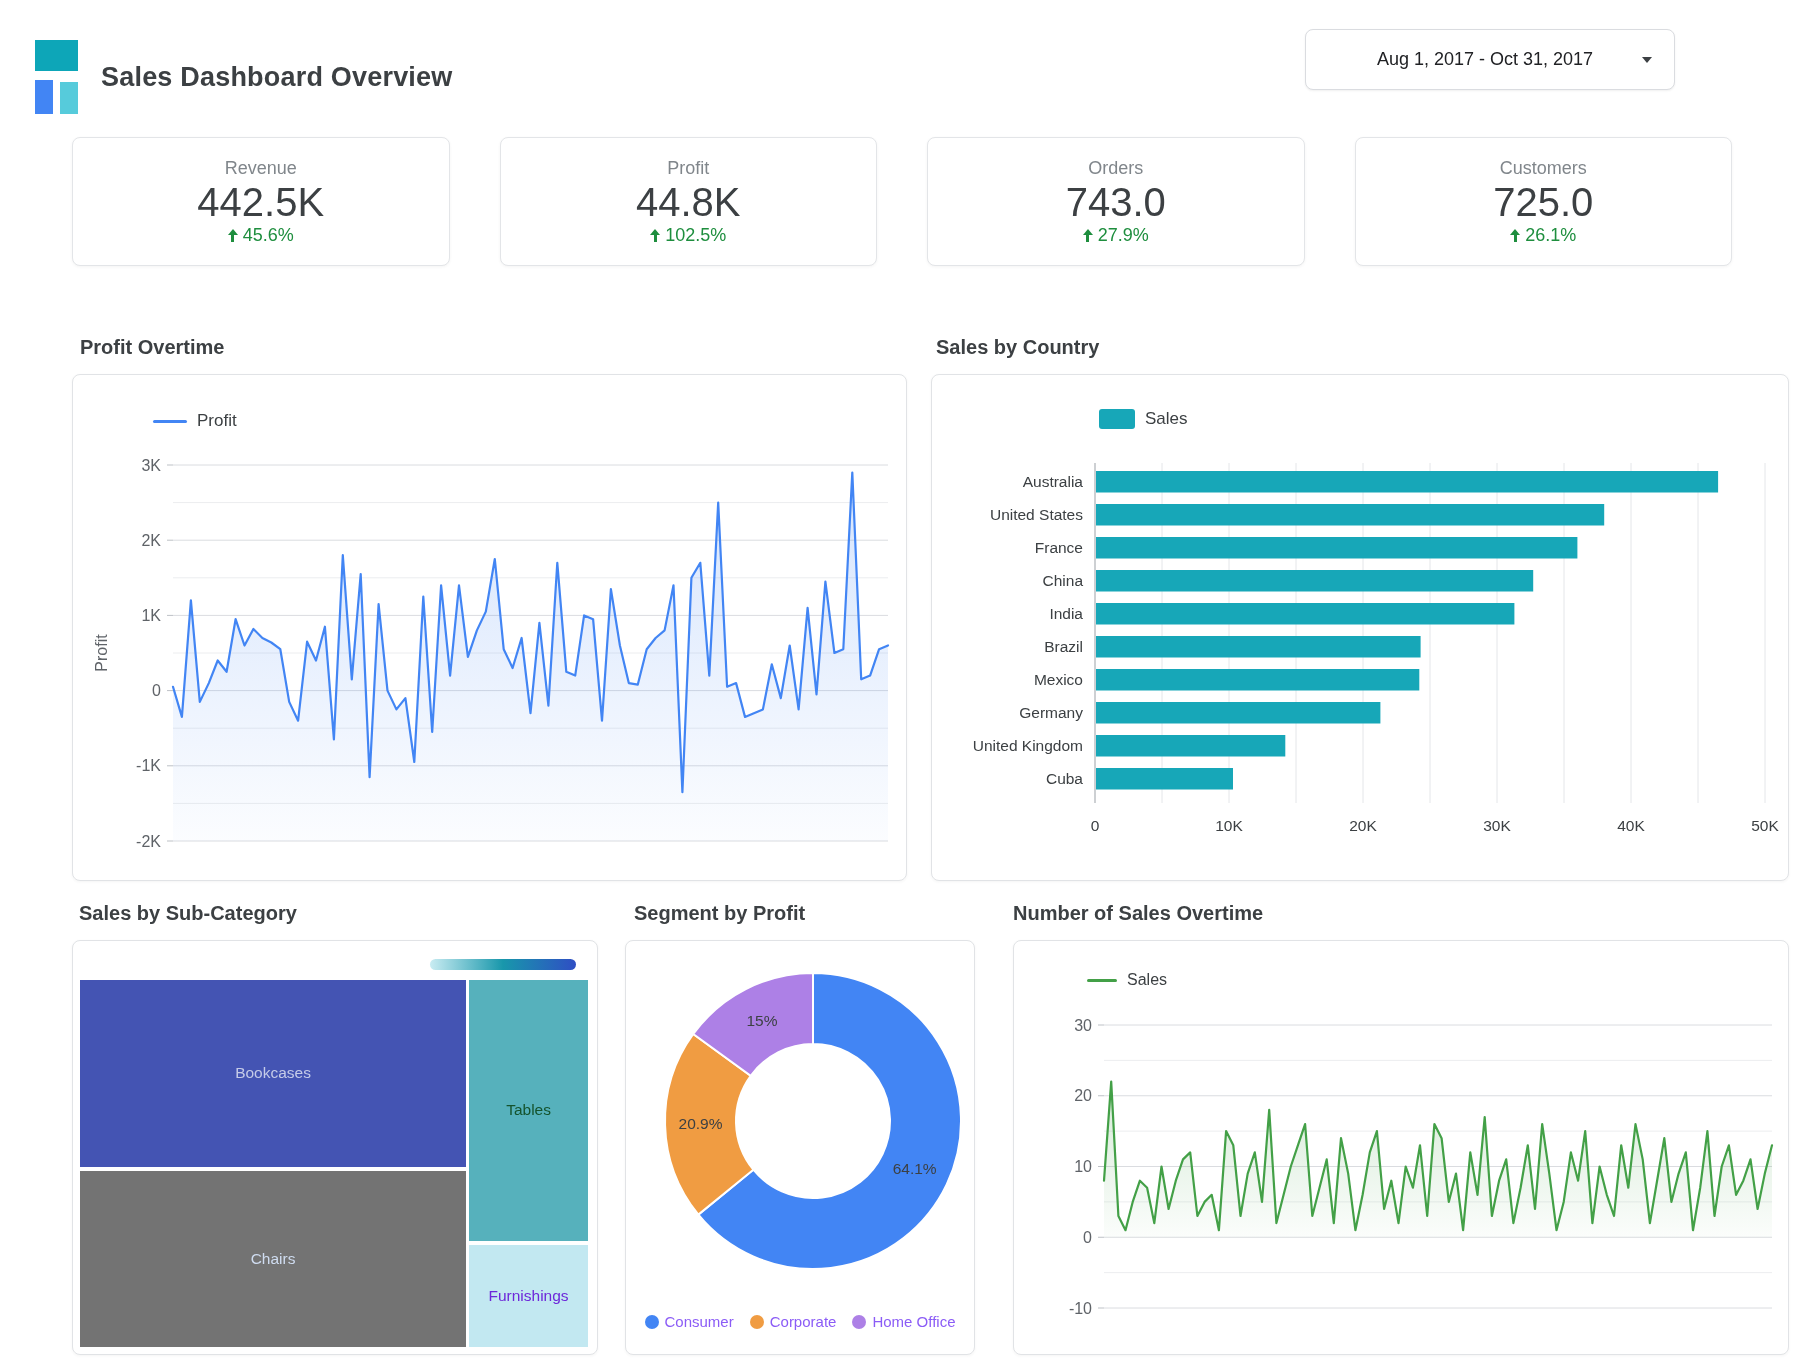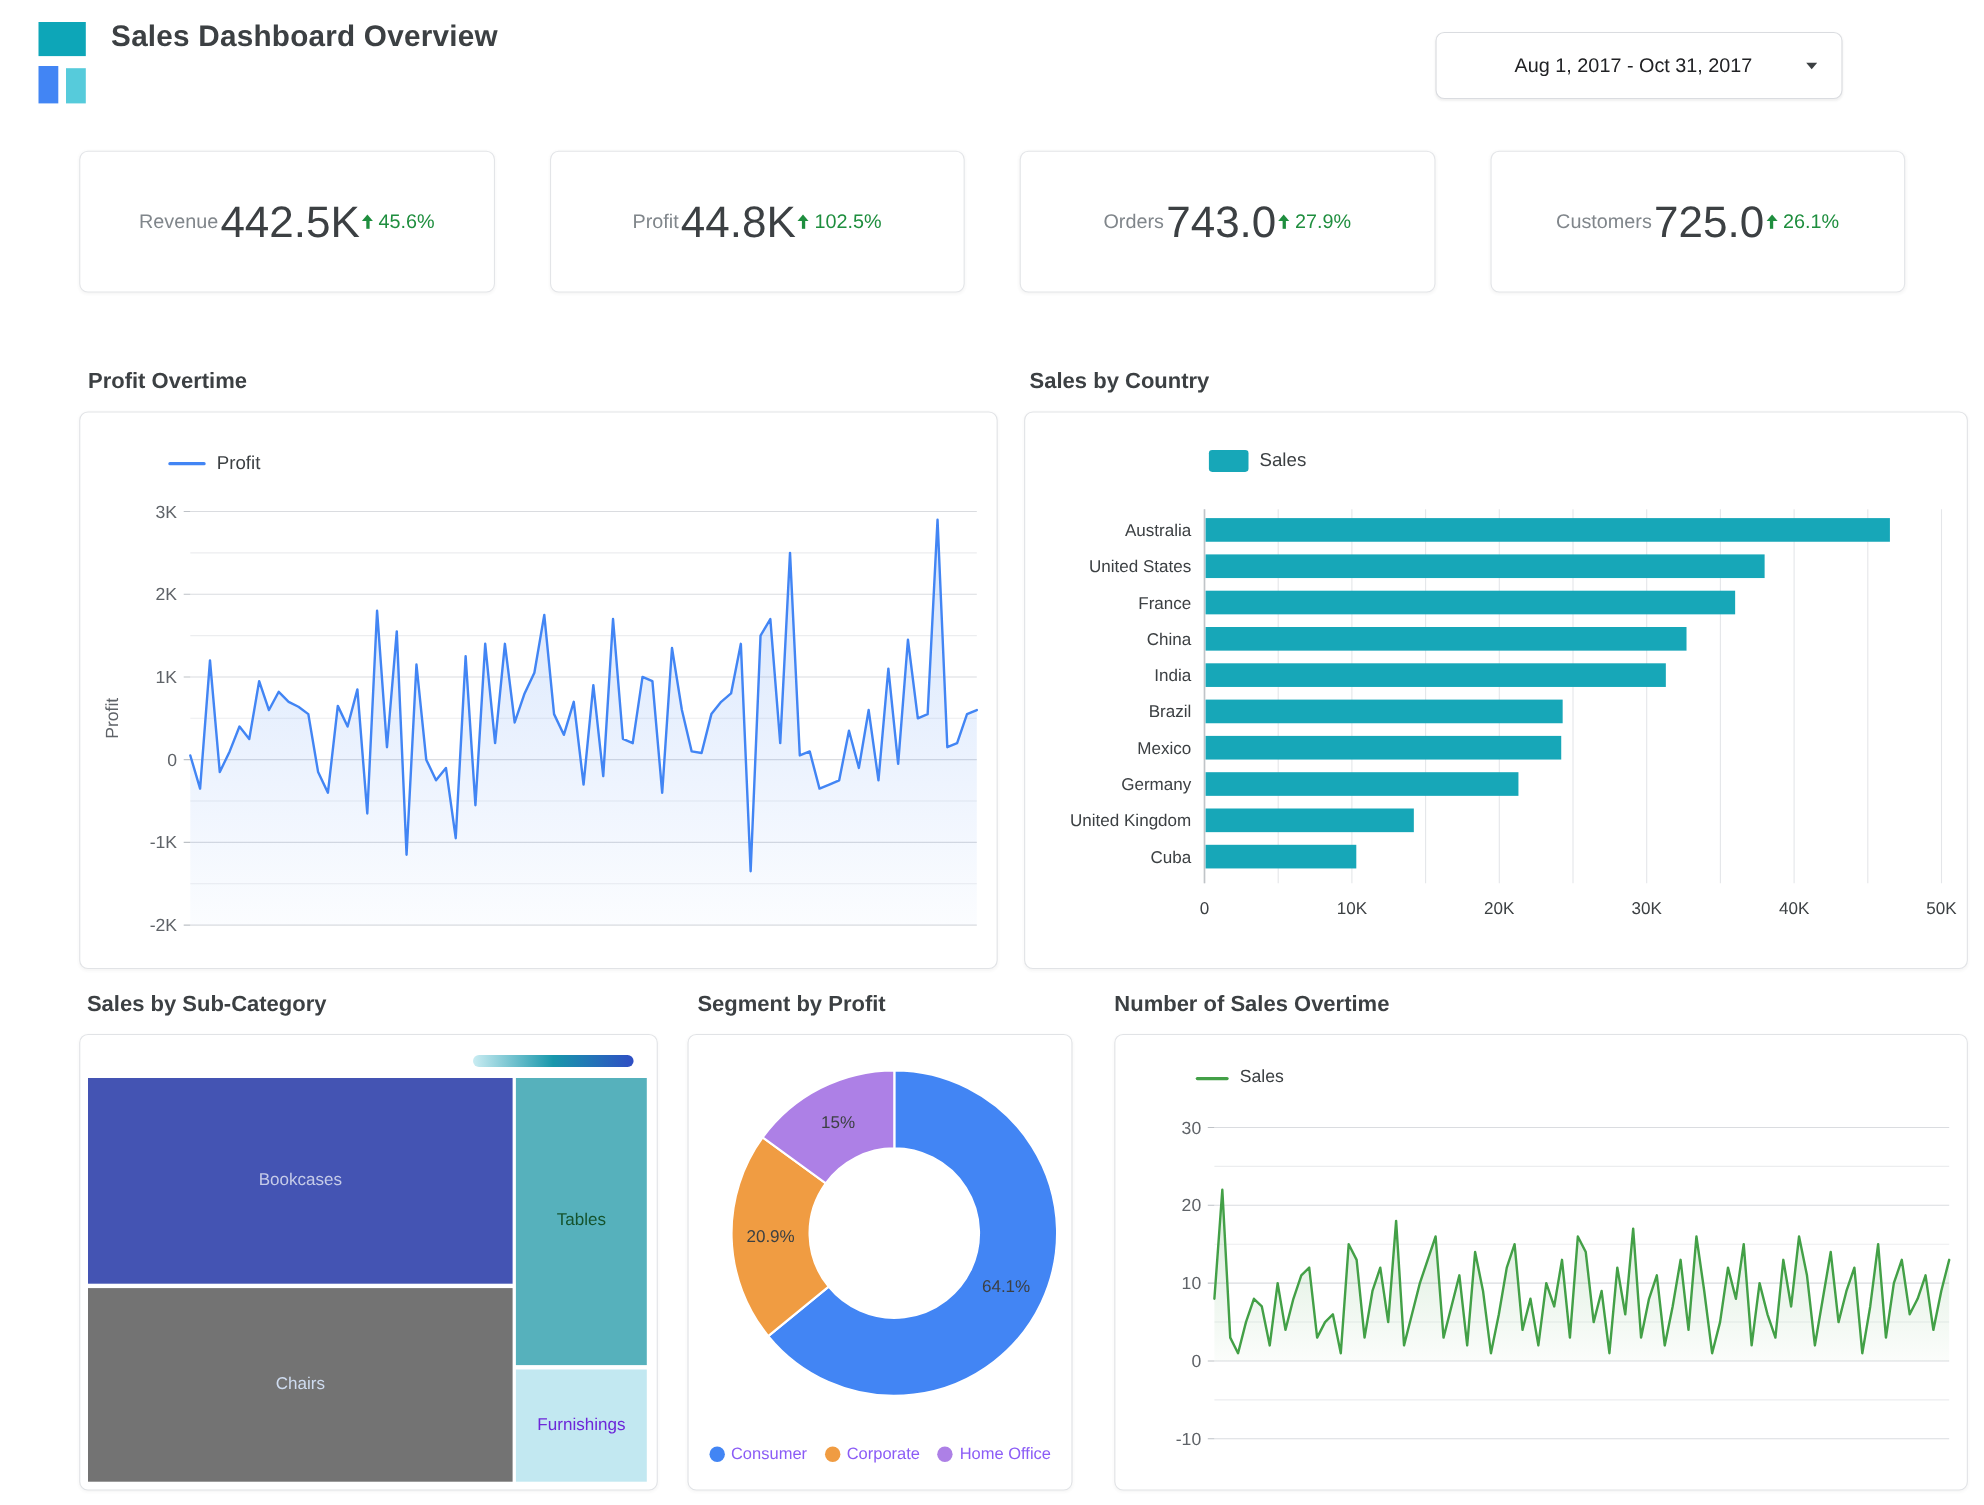--- a/index.html
+++ b/index.html
@@ -1,33 +1,33 @@
 <!DOCTYPE html>
 <html><head>
 <meta charset="utf-8">
 <style>
   html,body{margin:0;padding:0;background:#fff}
   .page{position:relative;width:1804px;height:1368px;background:#fff;font-family:"Liberation Sans",sans-serif;color:#3c4043;overflow:hidden}
   svg text{font-family:"Liberation Sans",sans-serif}
 
   
-  .hdr{position:absolute;left:35px;top:18px;right:73px;height:86px;display:flex;}
+  .hdr{position:absolute;left:35px;top:34px;right:73px;height:86px;display:flex;align-items:center}
   .logo{position:relative;width:44px;height:78px;flex:0 0 auto}
   .logo span{position:absolute;display:block}
   .lg-a{left:0;top:2px;width:43px;height:31px}
   .lg-b{left:0;top:42px;width:18px;height:34px}
   .lg-c{left:25px;top:44px;width:18px;height:32px}
   .page-title{margin-left:22px;font-size:27px;font-weight:bold;color:#3c4043;letter-spacing:.2px}
   .date-btn{position:absolute;left:1305px;top:29px;width:370px;height:61px;background:#fff;border:1px solid #dadce0;border-radius:8px;box-shadow:0 1px 2px rgba(60,64,67,.08);display:flex;align-items:center;padding:0 22px;box-sizing:border-box;cursor:pointer;font-family:"Liberation Sans",sans-serif}
   .date-btn .dtxt{flex:1;text-align:center;font-size:18px;color:#202124}
   .caret{width:0;height:0;border-left:5px solid transparent;border-right:5px solid transparent;border-top:6px solid #3c4043}
 
   
   .kpis{position:absolute;left:72px;top:137px;width:1660px;display:flex;gap:50px}
-  .kpi{flex:1;height:127px;background:#fff;border:1px solid #e3e5e8;border-radius:8px;box-shadow:0 1px 3px rgba(60,64,67,.06);display:flex;flex-direction:row;align-items:center;justify-content:center;gap:2px}
+  .kpi{flex:1;height:127px;background:#fff;border:1px solid #e3e5e8;border-radius:8px;box-shadow:0 1px 3px rgba(60,64,67,.06);display:flex;flex-direction:column;align-items:center;justify-content:center;gap:2px}
   .kpi-label{font-size:18px;color:#80868b}
   .kpi-value{font-size:40px;color:#3c4043;line-height:1.05}
   .kpi-delta{display:flex;align-items:center;gap:5px;font-size:18px;color:#1e8e3e}
   .up-arrow{position:relative;display:inline-block;width:10px;height:13px}
   .up-arrow::before{content:"";position:absolute;top:0;left:0;border-left:5px solid transparent;border-right:5px solid transparent;border-bottom:6px solid #1e8e3e}
   .up-arrow::after{content:"";position:absolute;top:5px;left:3.5px;width:3px;height:8px;background:#1e8e3e}
 
   
   .sec-title{position:absolute;font-size:20px;font-weight:bold;color:#3c4043}
   .panel{position:absolute;background:#fff;border:1px solid #e1e3e6;border-radius:8px;box-shadow:0 1px 3px rgba(60,64,67,.05);box-sizing:border-box}

